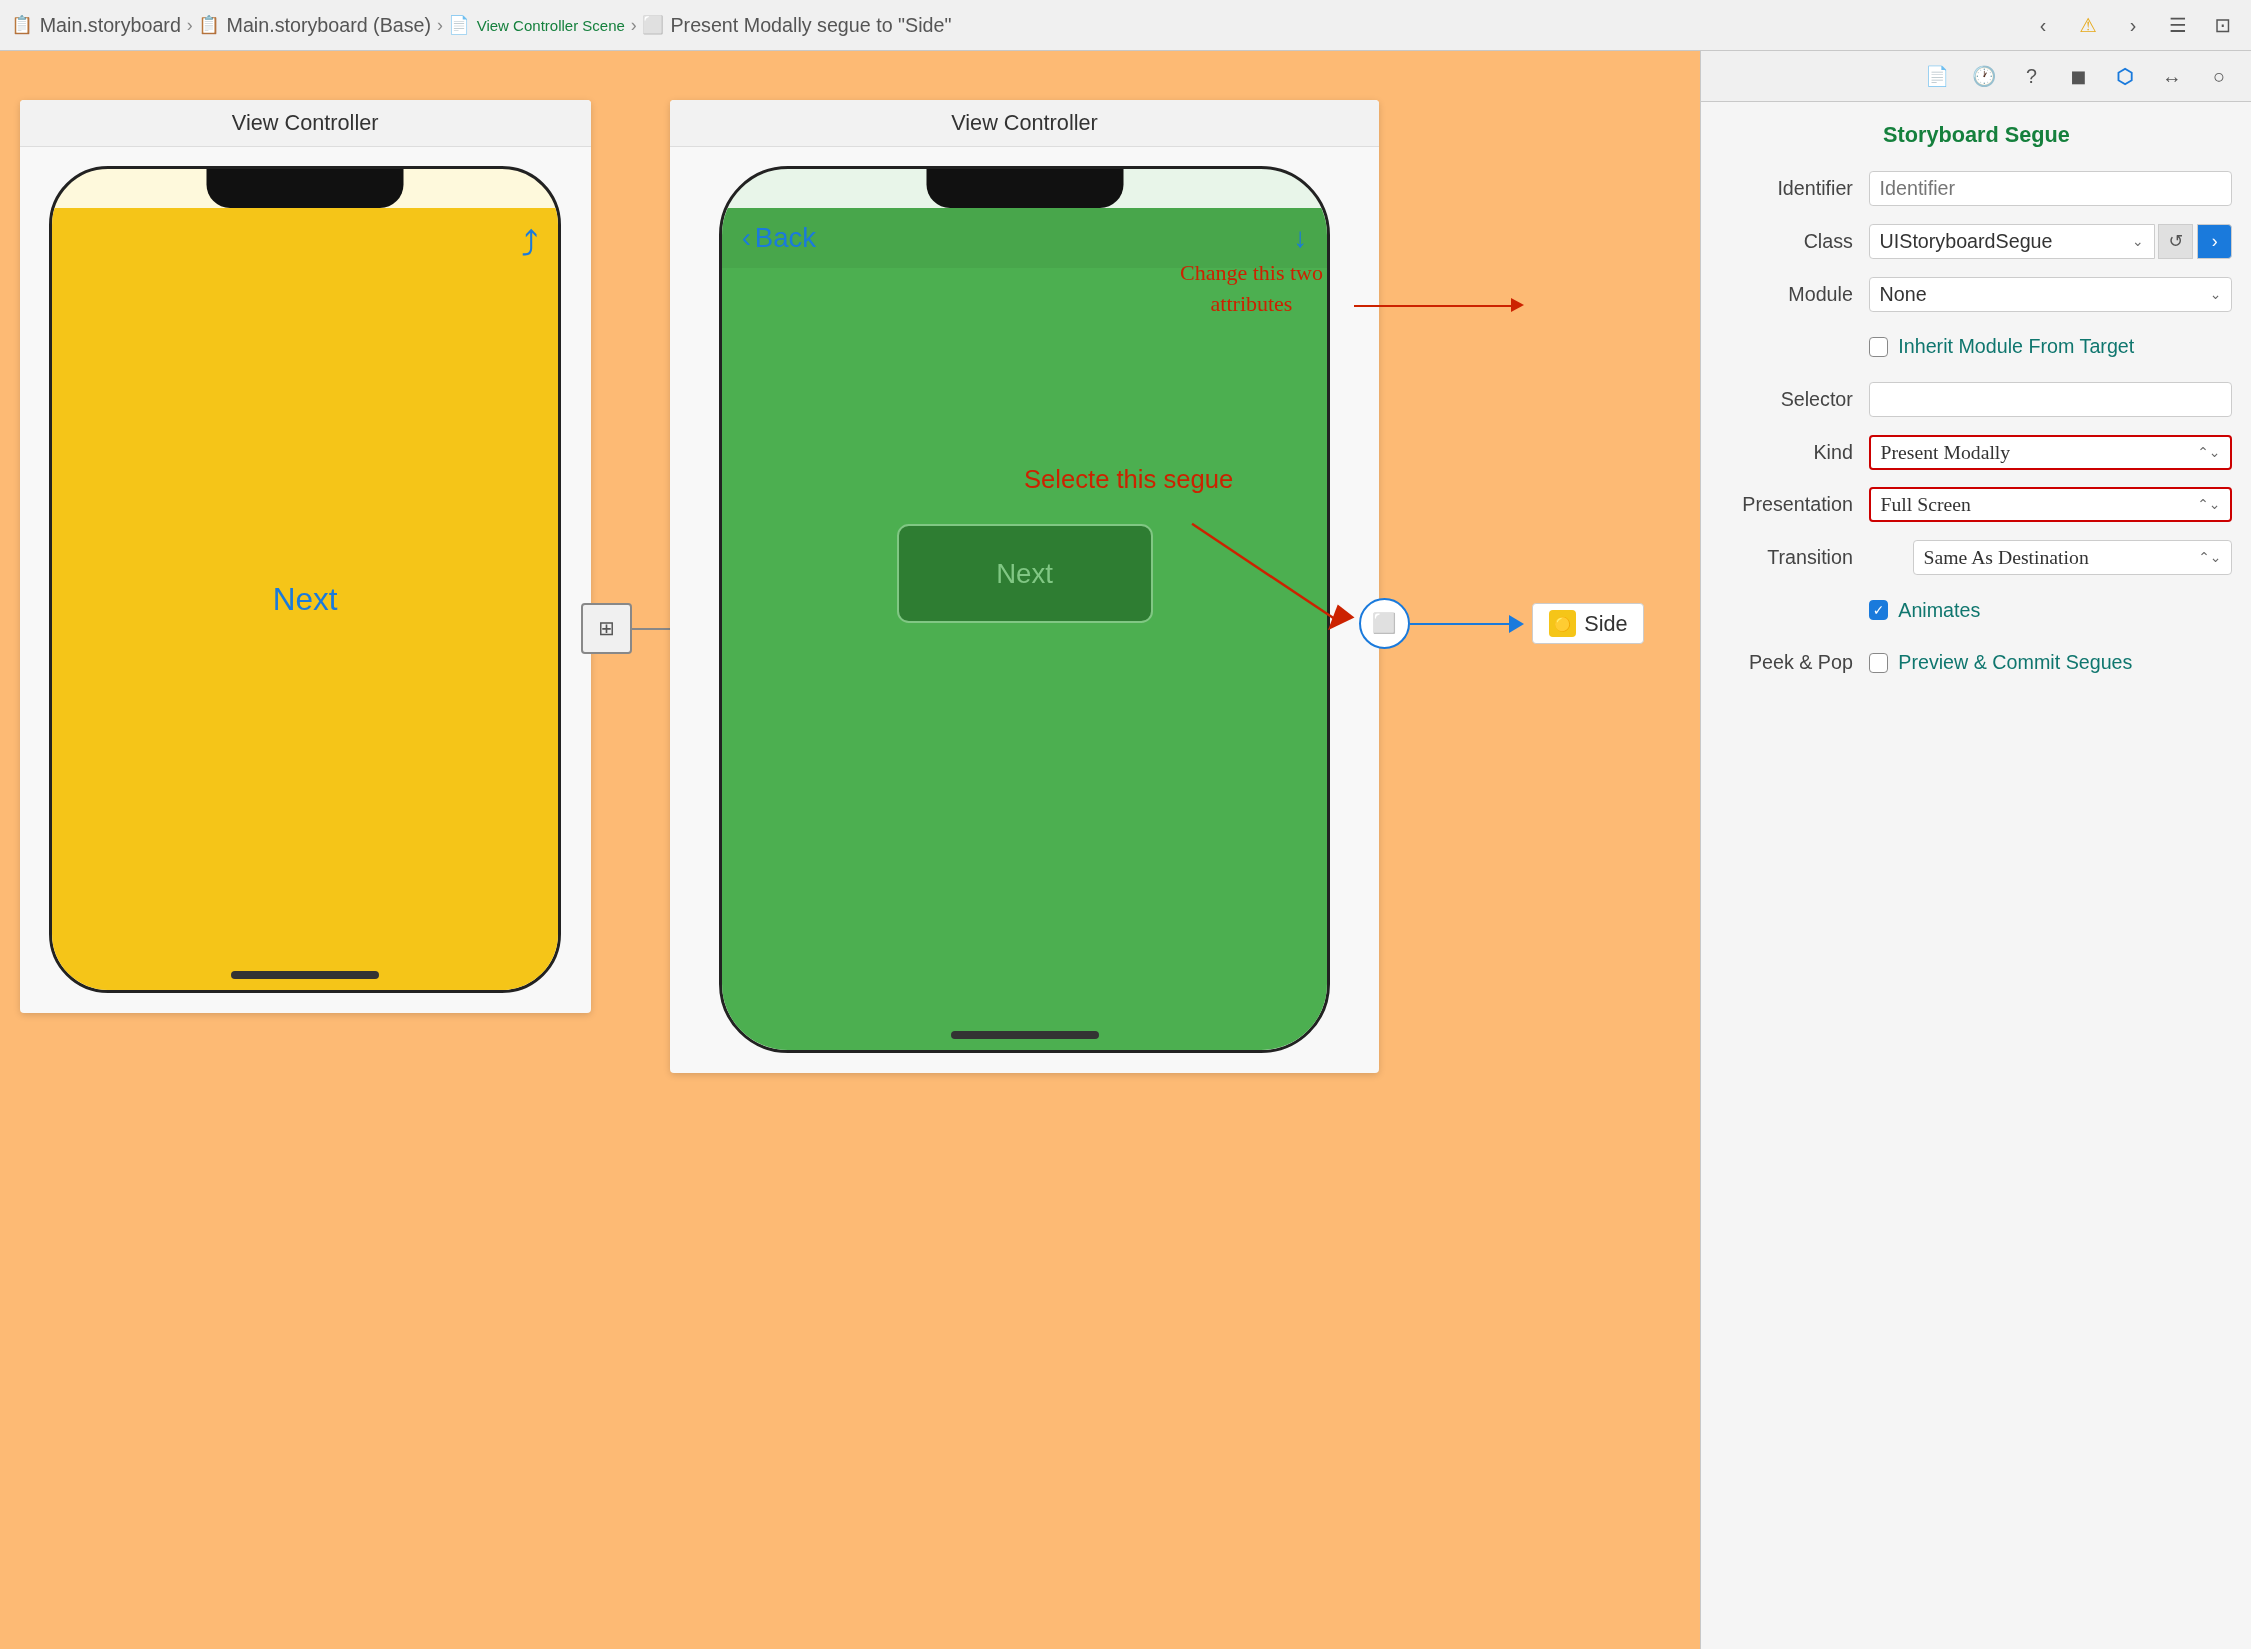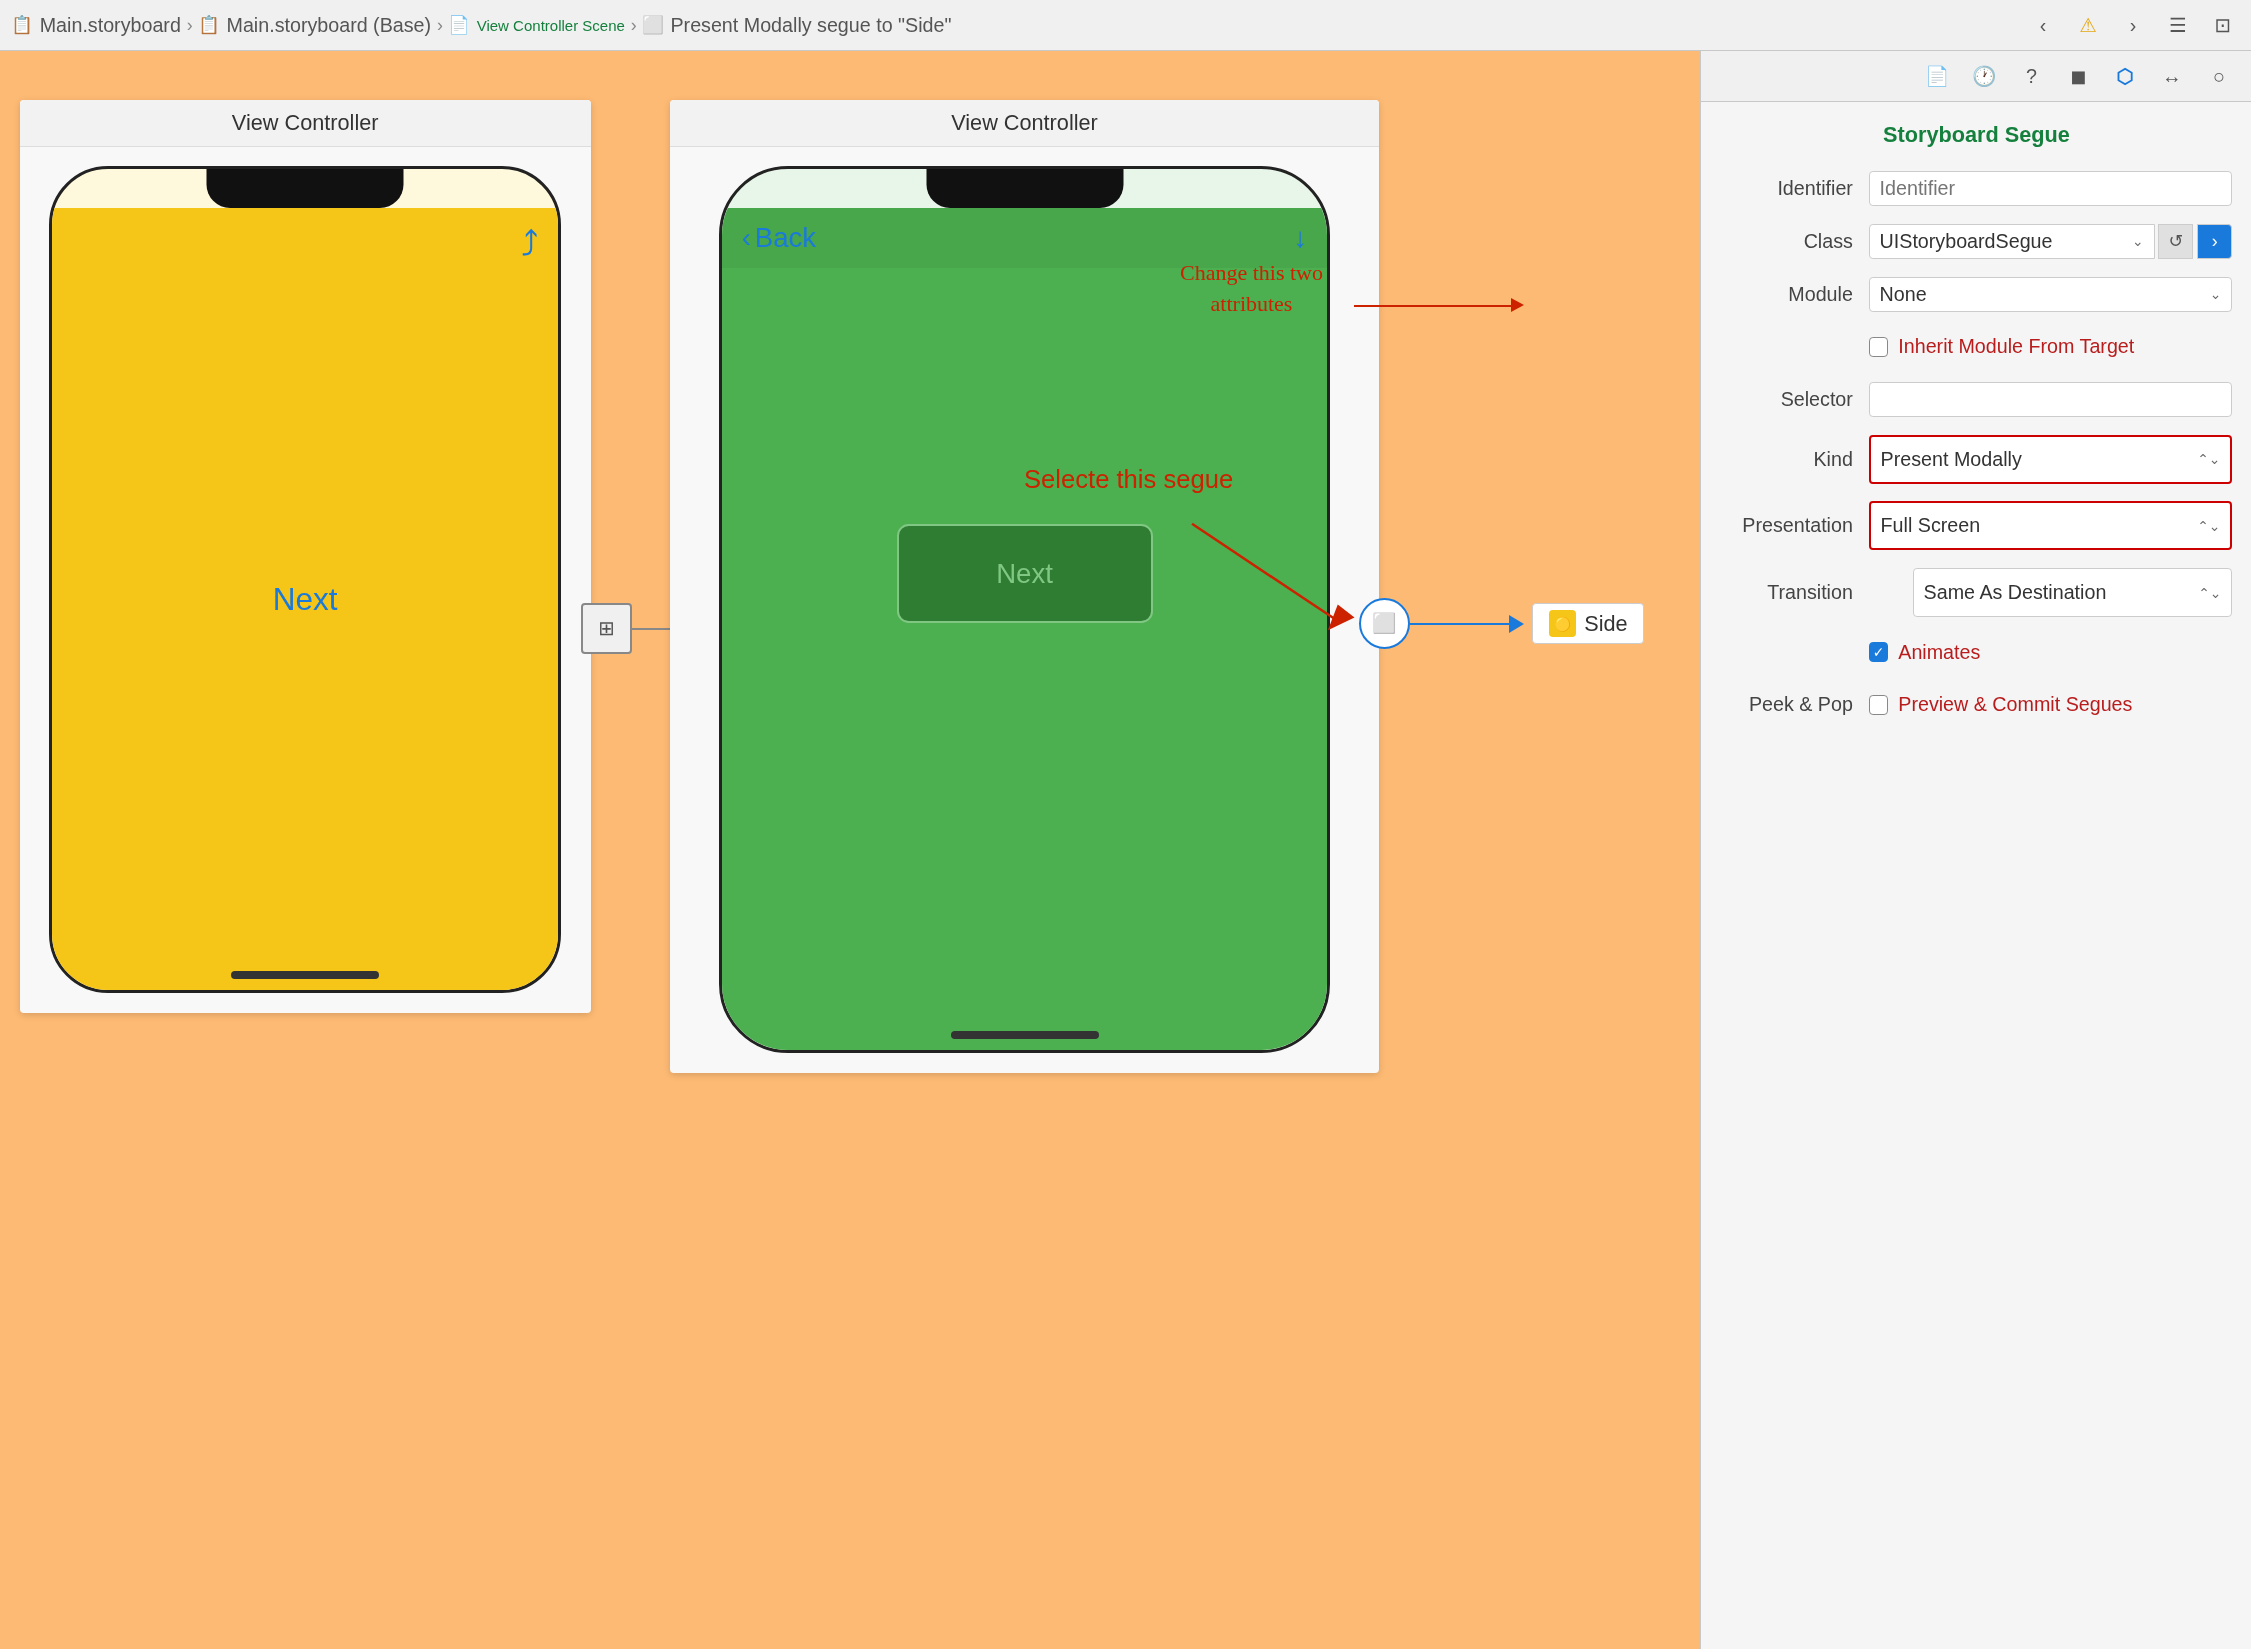--- a/index.html
+++ b/index.html
@@ -355,30 +355,31 @@
       height: 35px;
       border: 1px solid #ccc;
       border-radius: 3.9px;
       background: #fff;
       padding: 0 9.9px;
       font-size: 19.7px;
       color: #888;
     }
     .select-box {
       flex: 1;
-      height: 49px;
+      height: 35px;
       border: 1px solid #ccc;
       border-radius: 3.9px;
       background: #fff;
       padding: 0 9.9px;
       font-size: 19.7px;
       color: #333;
       display: flex;
       align-items: center;
       justify-content: space-between;
+      font-family: Liberation Serif, serif;
     }
     .class-row {
       display: flex;
       align-items: center;
       gap: 3.9px;
     }
     .class-select {
       flex: 1;
       height: 35px;
       border: 1px solid #ccc;
@@ -433,21 +434,21 @@
       display: flex;
       align-items: center;
       justify-content: center;
     }
     .checkbox-checked {
       background: #1a7adc;
       border-color: #1a7adc;
     }
     .checkbox-label {
       font-size: 19.7px;
-      color: #b91c1c;
+      color: #0f766e;
     }
     .peek-row {
       display: flex;
       align-items: center;
       gap: 9.9px;
     }
 
     
     .kind-box {
       border: 2px solid #cc0000 !important;

